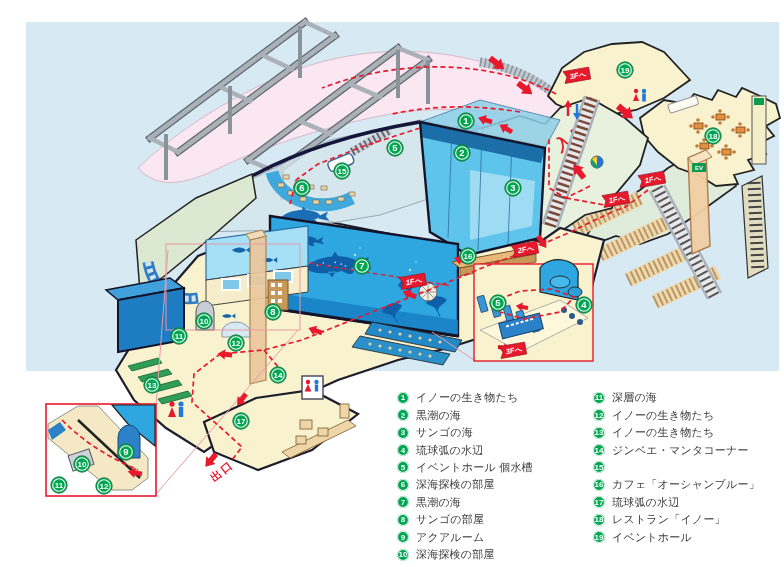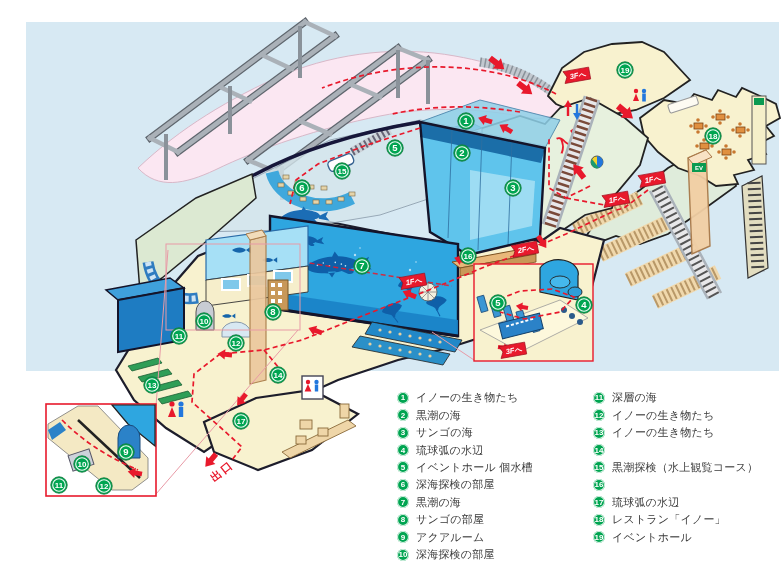--- a/index.html
+++ b/index.html
@@ -596,27 +596,28 @@
       <div class="legend-row">
         <span class="legend-num">12</span>
         <span class="legend-label">イノーの生き物たち</span>
       </div>
       <div class="legend-row">
         <span class="legend-num">13</span>
         <span class="legend-label">イノーの生き物たち</span>
       </div>
       <div class="legend-row">
         <span class="legend-num">14</span>
+        <span class="legend-label">ジンベエ・マンタコーナー</span>
       </div>
       <div class="legend-row">
         <span class="legend-num">15</span>
-        <span class="legend-label">黒潮探検（水上観覧コース）</span>
       </div>
       <div class="legend-row">
         <span class="legend-num">16</span>
+        <span class="legend-label">カフェ「オーシャンブルー」</span>
       </div>
       <div class="legend-row">
         <span class="legend-num">17</span>
         <span class="legend-label">琉球弧の水辺</span>
       </div>
       <div class="legend-row">
         <span class="legend-num">18</span>
         <span class="legend-label">レストラン「イノー」</span>
       </div>
       <div class="legend-row">

